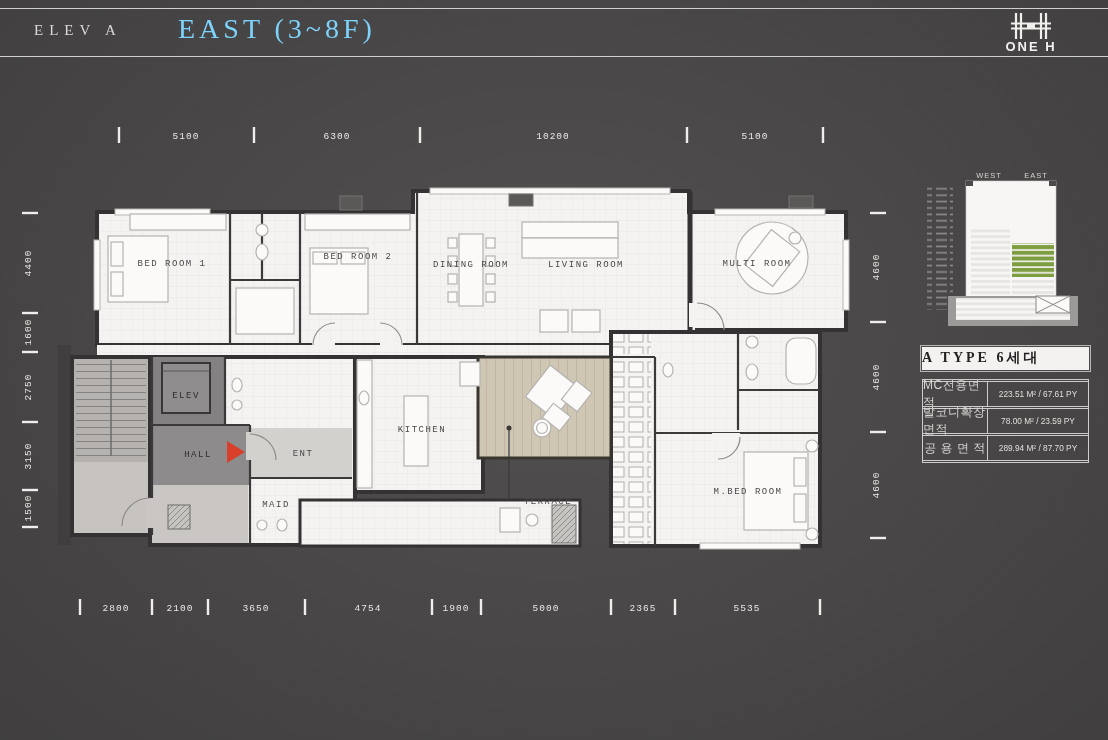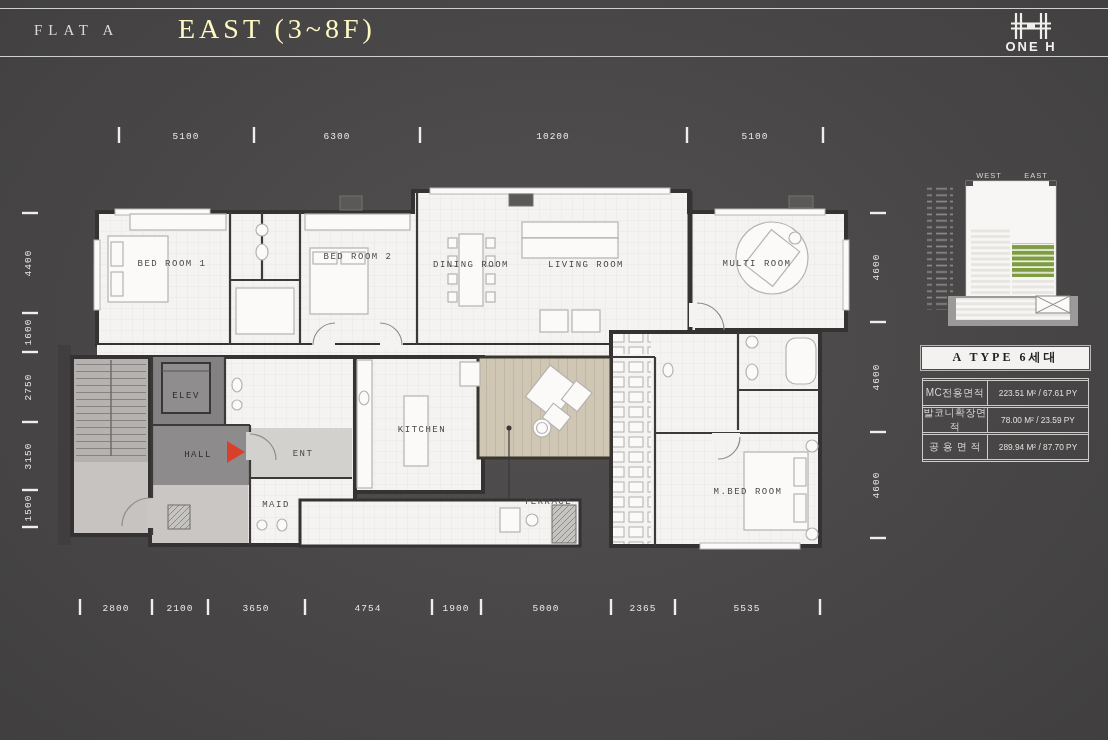--- a/index.html
+++ b/index.html
@@ -7,49 +7,49 @@
     width:1108px;height:740px;position:relative;overflow:hidden;
     background:#4b4949;
     font-family:"Liberation Sans",sans-serif;
   }
   .vignette{position:absolute;inset:0;pointer-events:none;
     background:radial-gradient(ellipse at 50% 45%, rgba(255,255,255,0.04), rgba(0,0,0,0.14));}
   .rule{position:absolute;left:0;width:1108px;height:1px;background:rgba(243,242,240,0.8);}
   .rule.r1{top:8px;} .rule.r2{top:56px;}
   .flat-label{position:absolute;left:34px;top:22px;color:#dbd9d7;
     font-family:"Liberation Serif",serif;font-size:15px;letter-spacing:6px;}
-  .plan-title{position:absolute;left:178px;top:13px;color:#fef9c3;
+  .plan-title{position:absolute;left:178px;top:13px;color:#7dd3fc;
     font-family:"Liberation Serif",serif;font-size:28px;letter-spacing:4px;}
   
   .area-table{position:absolute;left:922px;top:347px;width:167px;}
-  .area-title{background:#f3f2f0;color:#232122;text-align:center;
-    font-family:"Liberation Serif",serif;font-weight:bold;font-size:12px;
+  .area-title{background:#f3f2f0;color:#232122;
+    font-family:"Liberation Serif",serif;font-weight:bold;font-size:14px;
     letter-spacing:3px;padding:2px 0 3px 0;box-shadow:0 0 0 1px #4b4949,0 0 0 2px #b9b7b5;}
   .area-body{margin-top:9px;border-left:1px solid #cfcdcb;border-right:1px solid #cfcdcb;
     border-bottom:3px double #cfcdcb;}
   .area-row{display:flex;align-items:stretch;border-top:3px double #cfcdcb;height:24px;}
   .area-row .lab{width:64px;display:flex;align-items:center;justify-content:center;
-    font-size:10px;color:#d7d5d3;letter-spacing:0.5px;text-align:center;}
+    font-size:12px;color:#d7d5d3;letter-spacing:0.5px;text-align:left;}
   .area-row .val{flex:1;display:flex;align-items:center;justify-content:center;
     border-left:1px solid #cfcdcb;font-family:Liberation Sans, sans-serif;
     font-size:8.3px;color:#e0deda;white-space:nowrap;}
   svg text{user-select:none;}
   .rlabel{font-family:"Liberation Mono",monospace;font-size:9px;letter-spacing:1.5px;fill:#4a4849;}
   .rlabel.dark{fill:#2e2c2d;}
   .dim{font-family:"Liberation Mono",monospace;font-size:9.5px;letter-spacing:1px;fill:#eae8e6;}
   .tiny{font-family:"Liberation Sans",sans-serif;font-size:7.5px;letter-spacing:1px;fill:#d8d6d4;}
   .brand{font-family:"Liberation Sans",sans-serif;font-size:13px;font-weight:bold;letter-spacing:2px;fill:#f2f1ef;}
 </style>
 </head>
 <body>
 
 <div class="vignette"></div>
 <div class="rule r1"></div>
 <div class="rule r2"></div>
-<div class="flat-label">FLAT A</div>
+<div class="flat-label">ELEV A</div>
 <div class="plan-title">EAST (3~8F)</div>
 
 <svg width="1108" height="740" viewBox="0 0 1108 740" style="position:absolute;left:0;top:0;">
   <defs>
     <pattern id="floor" width="11" height="11" patternUnits="userSpaceOnUse">
       <rect width="11" height="11" fill="#f4f3f1"></rect>
         <path d="M11,0H0V11" fill="none" stroke="#e8e7e5" stroke-width="1"></path>
     </pattern>
     <pattern id="wood" width="9" height="9" patternUnits="userSpaceOnUse">
       <rect width="9" height="9" fill="#cfc6b4"></rect>

